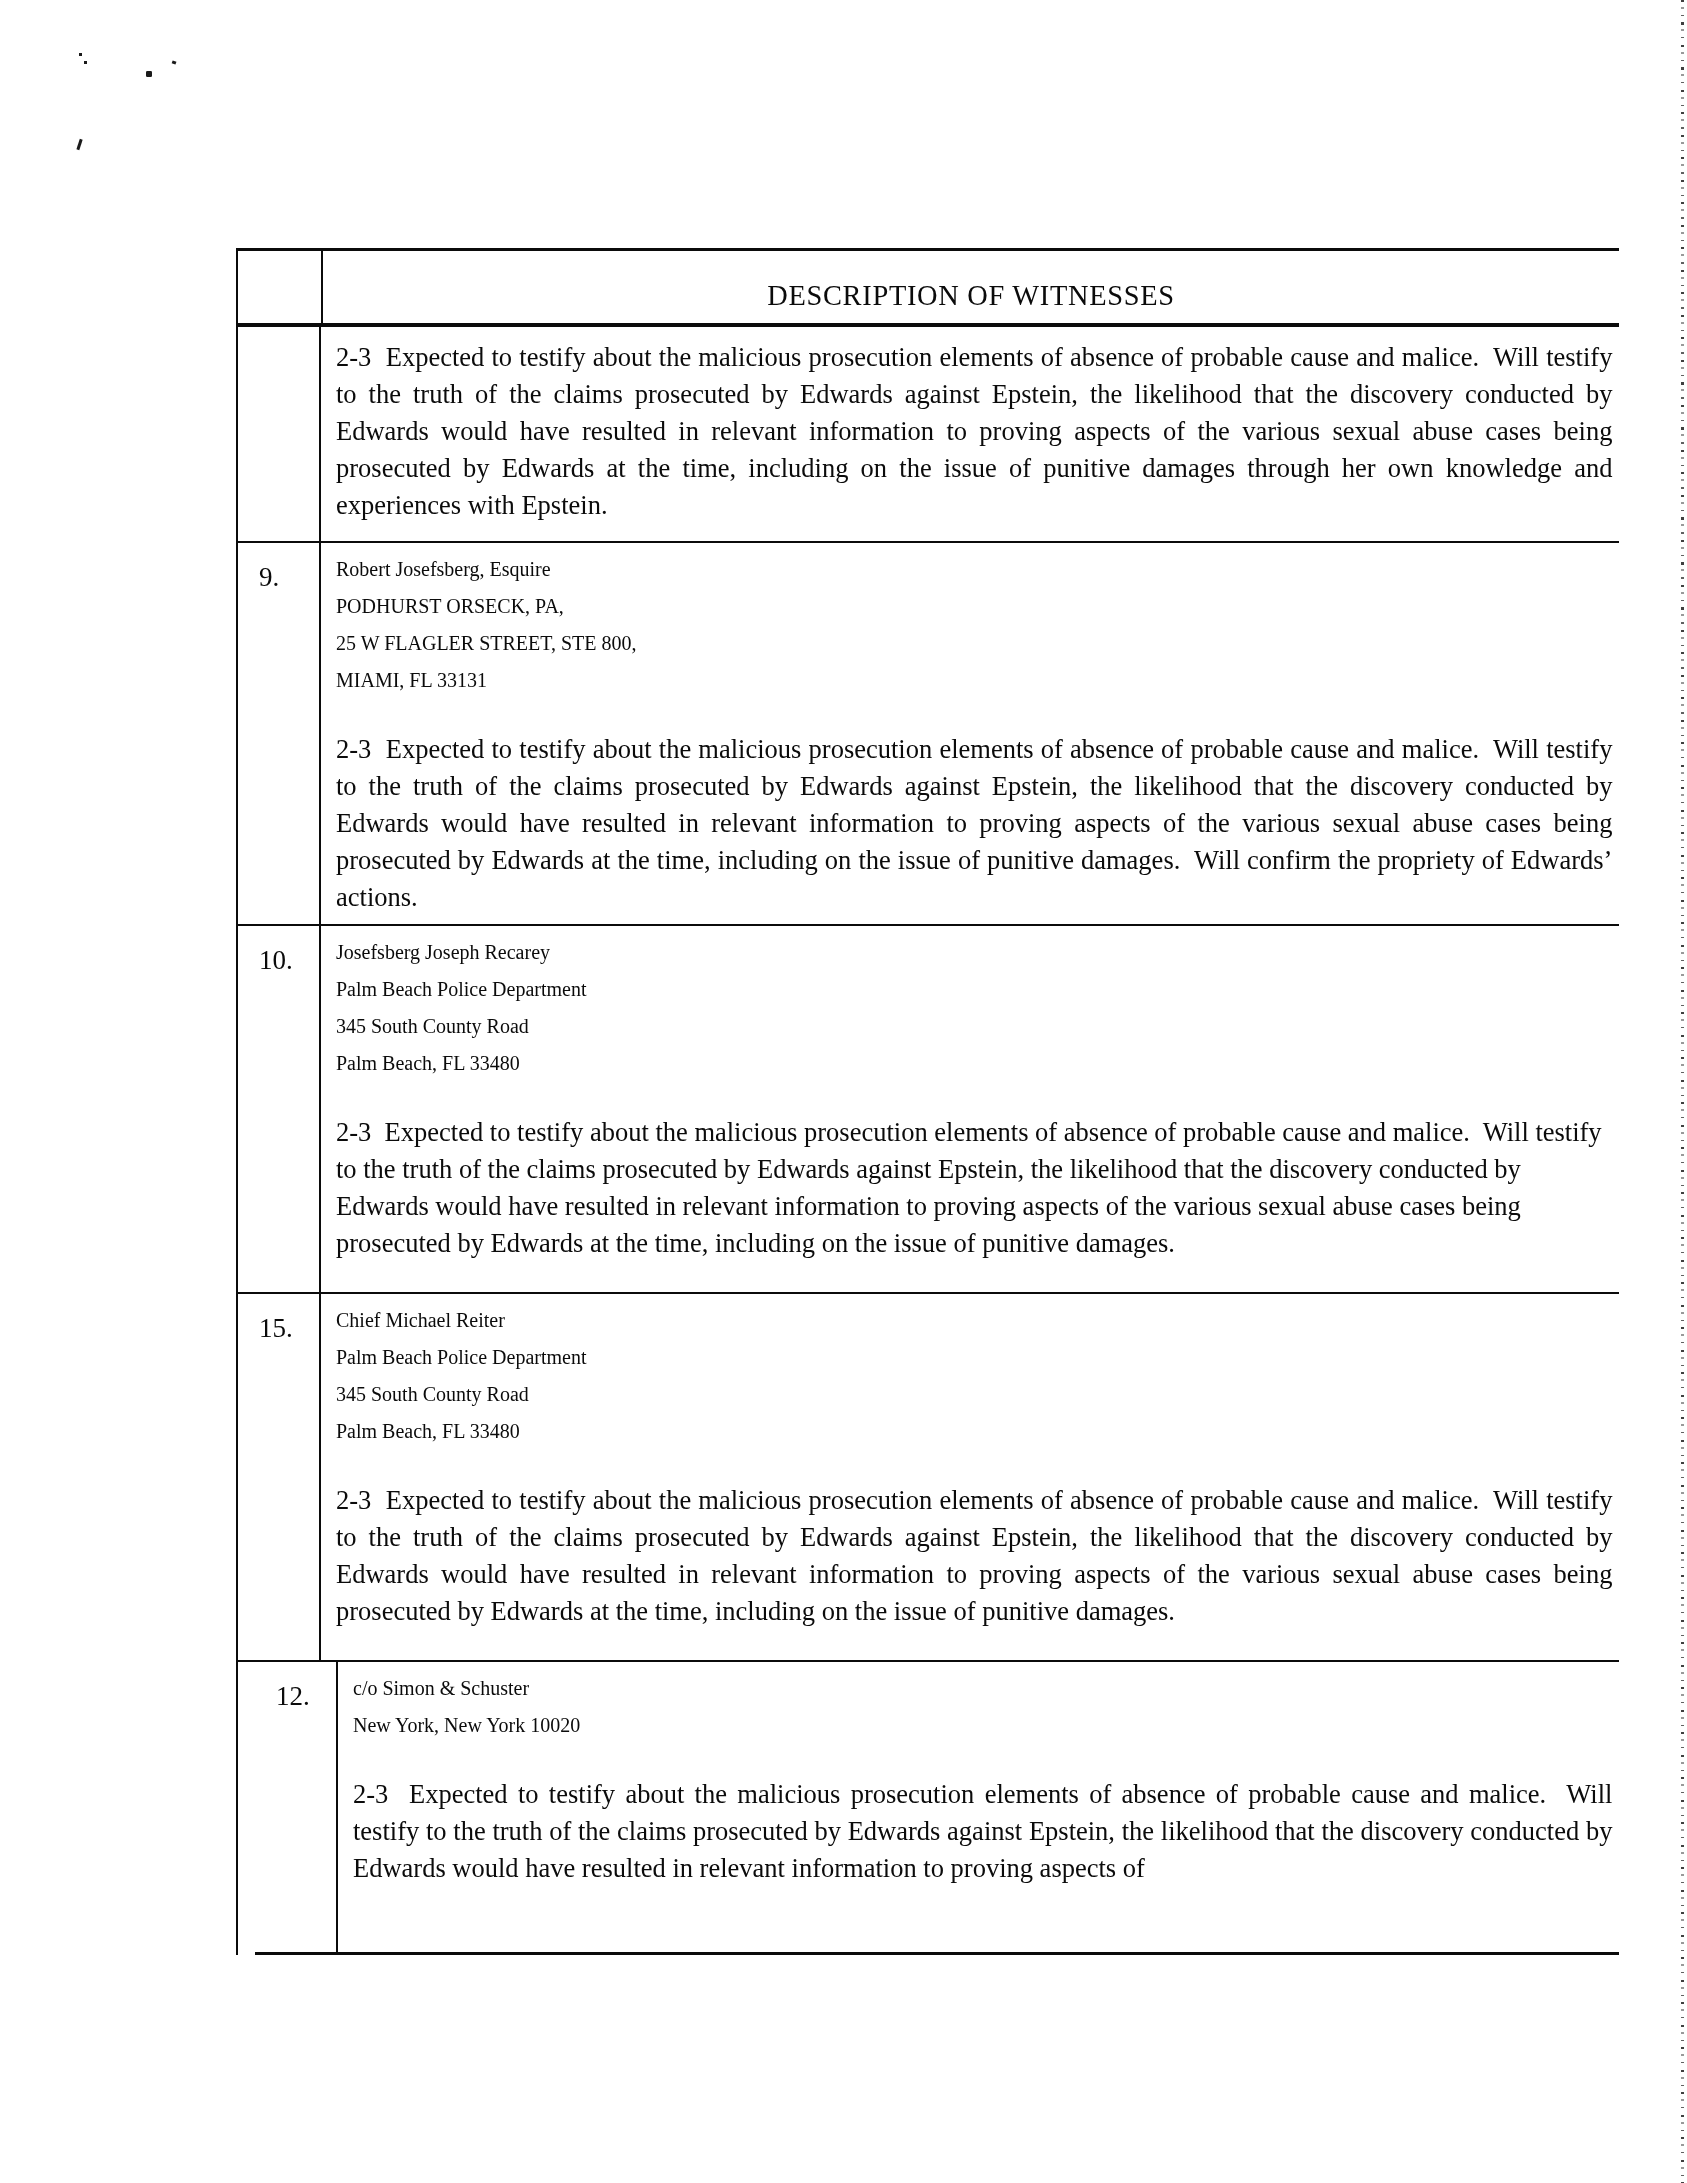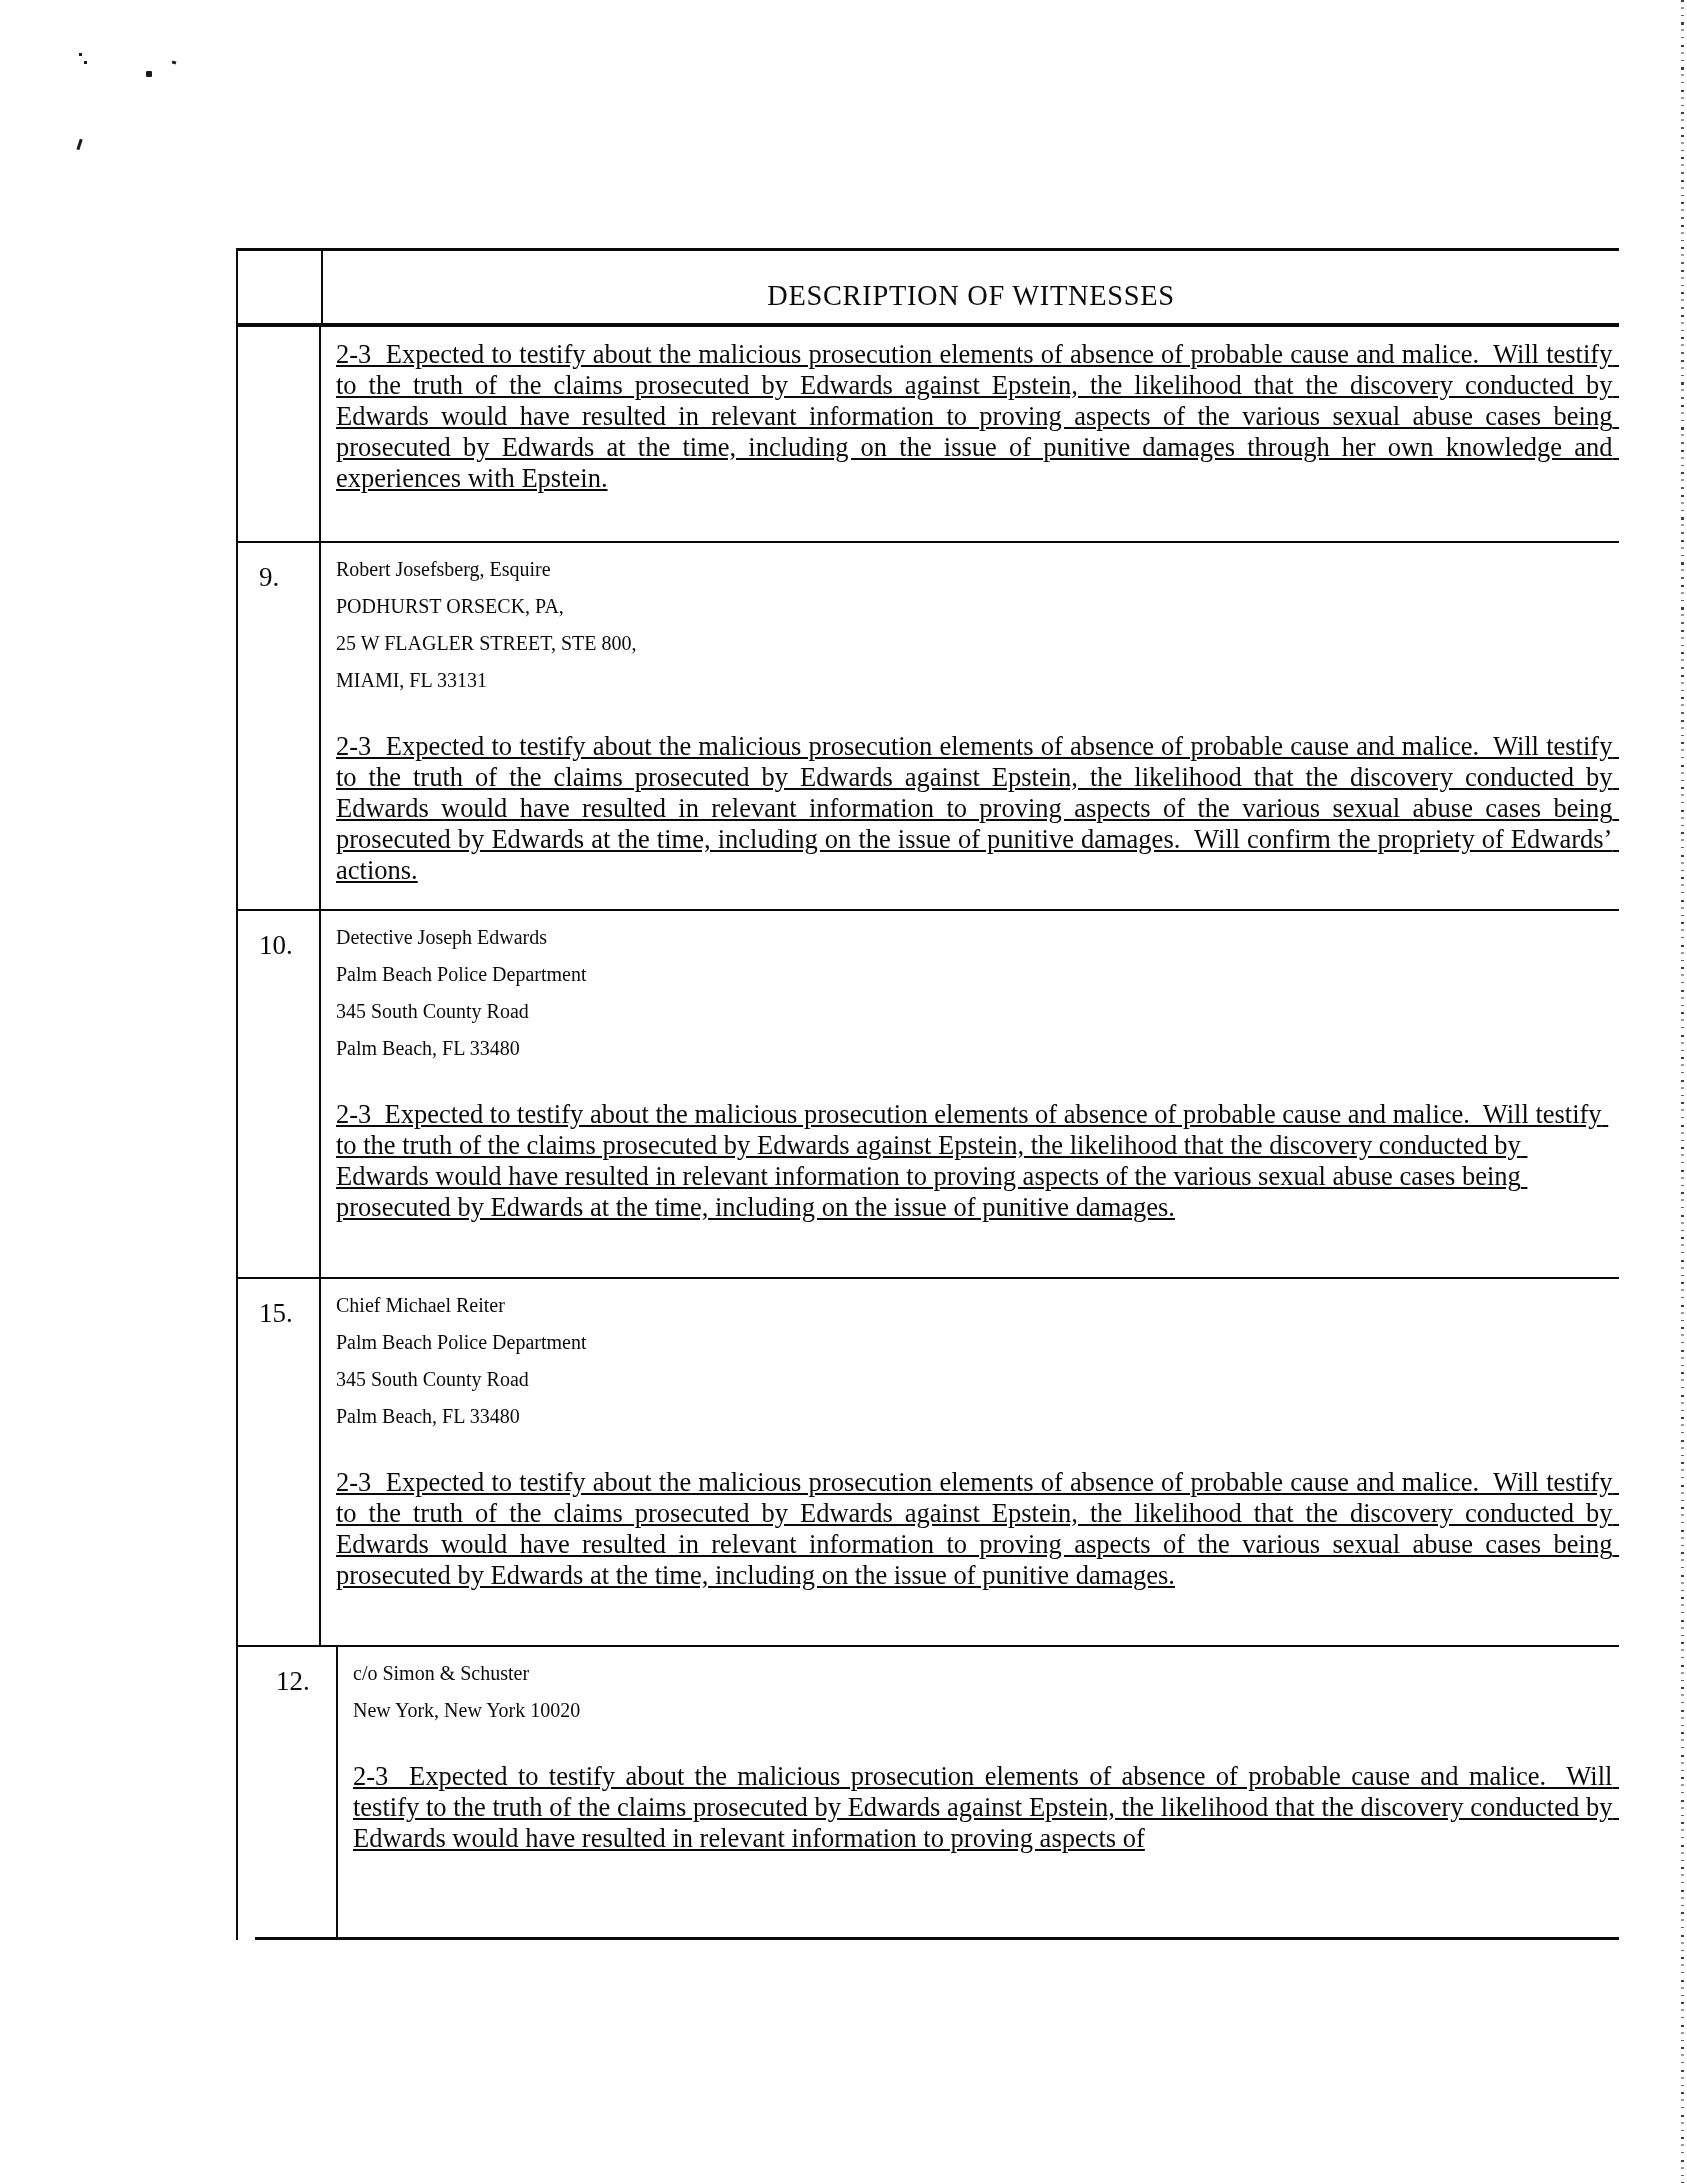--- a/index.html
+++ b/index.html
@@ -73,24 +73,23 @@
     box-sizing: border-box;
   }
   .row.no-address .desc-cell { padding-top: 12px; }
   .address-line {
     font-size: 20px;
     line-height: 37px;
   }
   .witness-address:not(:empty) { margin-bottom: 32px; }
   .witness-description {
     font-size: 26.5px;
-    line-height: 31px;
+    line-height: 37px;
     white-space: pre-wrap;
     text-align: justify;
-    text-decoration: underline;
   }
 
   
   .scan-strip {
     position: absolute;
     top: 0;
     bottom: 0;
     right: 2.6px;
     width: 3.3px;
     background-image: repeating-linear-gradient(
@@ -150,21 +149,21 @@
             </div>
       <div class="witness-description" style="text-align: justify;">2-3  Expected to testify about the malicious prosecution elements of absence of probable cause and malice.  Will testify to the truth of the claims prosecuted by Edwards against Epstein, the likelihood that the discovery conducted by Edwards would have resulted in relevant information to proving aspects of the various sexual abuse cases being prosecuted by Edwards at the time, including on the issue of punitive damages.  Will confirm the propriety of Edwards’ actions.</div>
     </div>
   </div>
         <div class="row with-address">
     <div class="num-cell">
       <span>10.</span>
     </div>
     <div class="desc-cell">
       <div class="witness-address">
-              <div class="address-line">Detective Joseph Edwards</div>
+              <div class="address-line">Josefsberg Joseph Recarey</div>
               <div class="address-line">Palm Beach Police Department</div>
               <div class="address-line">345 South County Road</div>
               <div class="address-line">Palm Beach, FL 33480</div>
             </div>
       <div class="witness-description" style="text-align: left;">2-3  Expected to testify about the malicious prosecution elements of absence of probable cause and malice.  Will testify to the truth of the claims prosecuted by Edwards against Epstein, the likelihood that the discovery conducted by Edwards would have resulted in relevant information to proving aspects of the various sexual abuse cases being prosecuted by Edwards at the time, including on the issue of punitive damages.</div>
     </div>
   </div>
         <div class="row with-address">
     <div class="num-cell">
       <span>15.</span>

